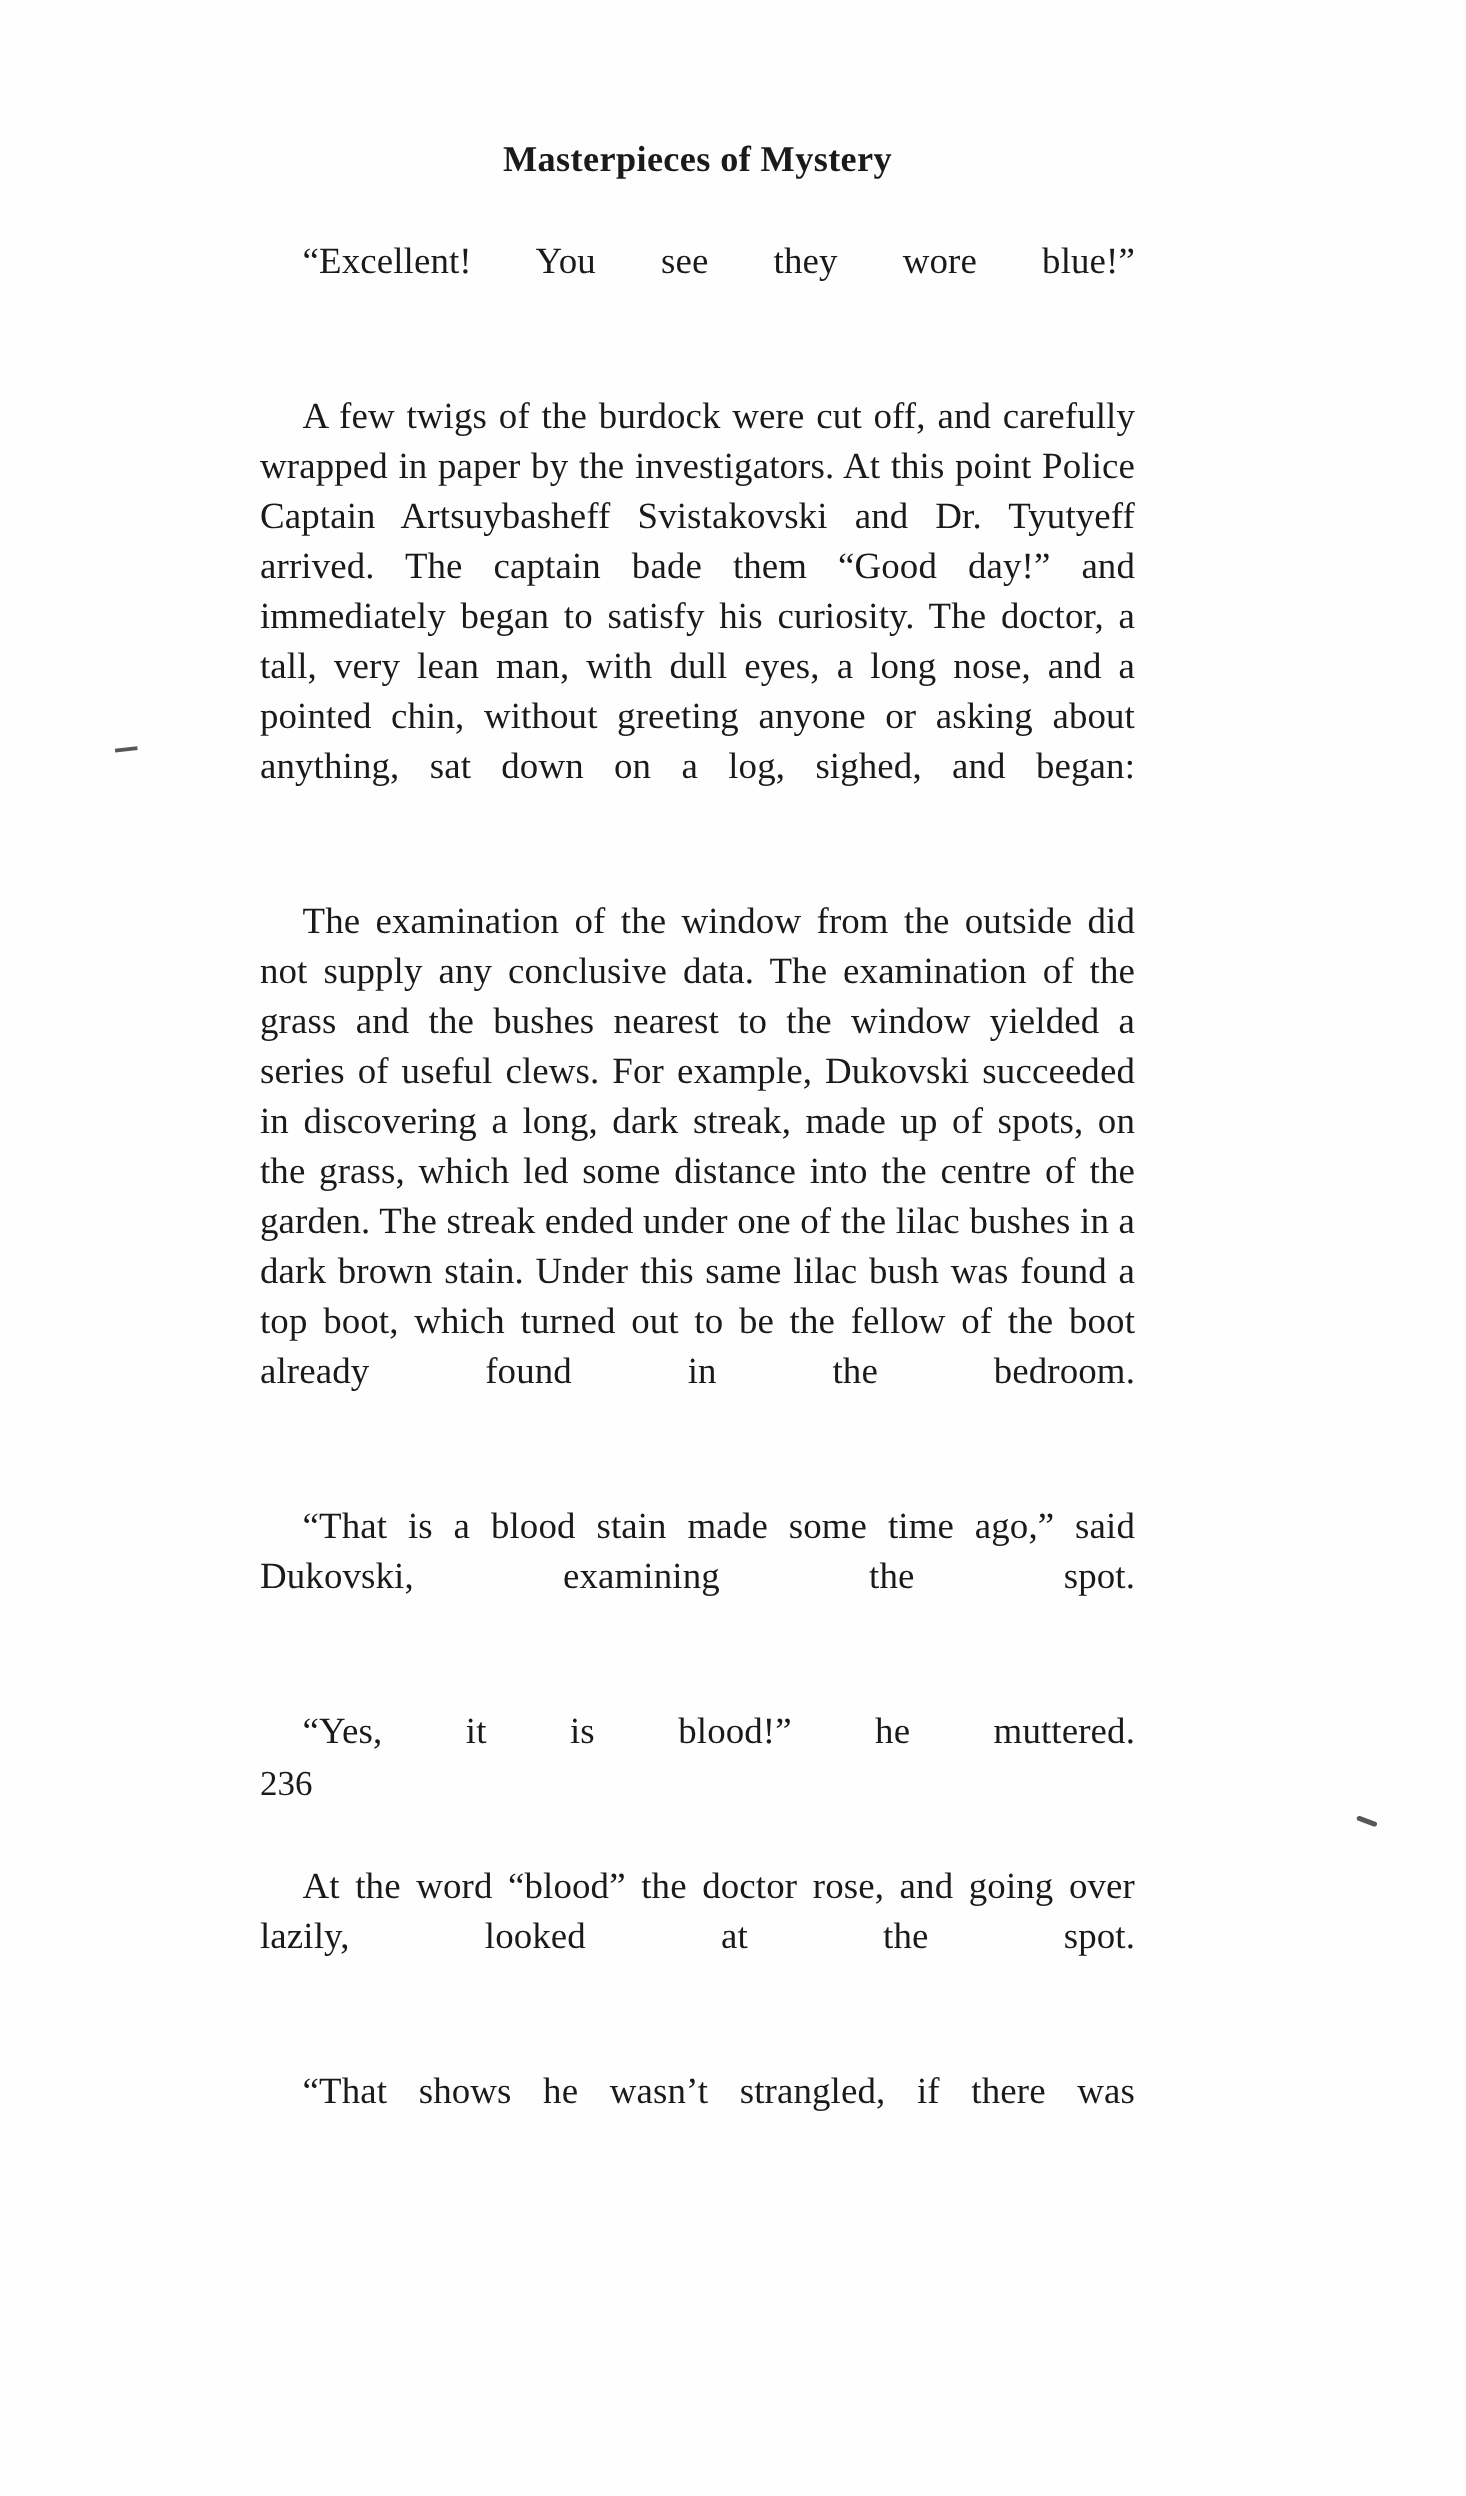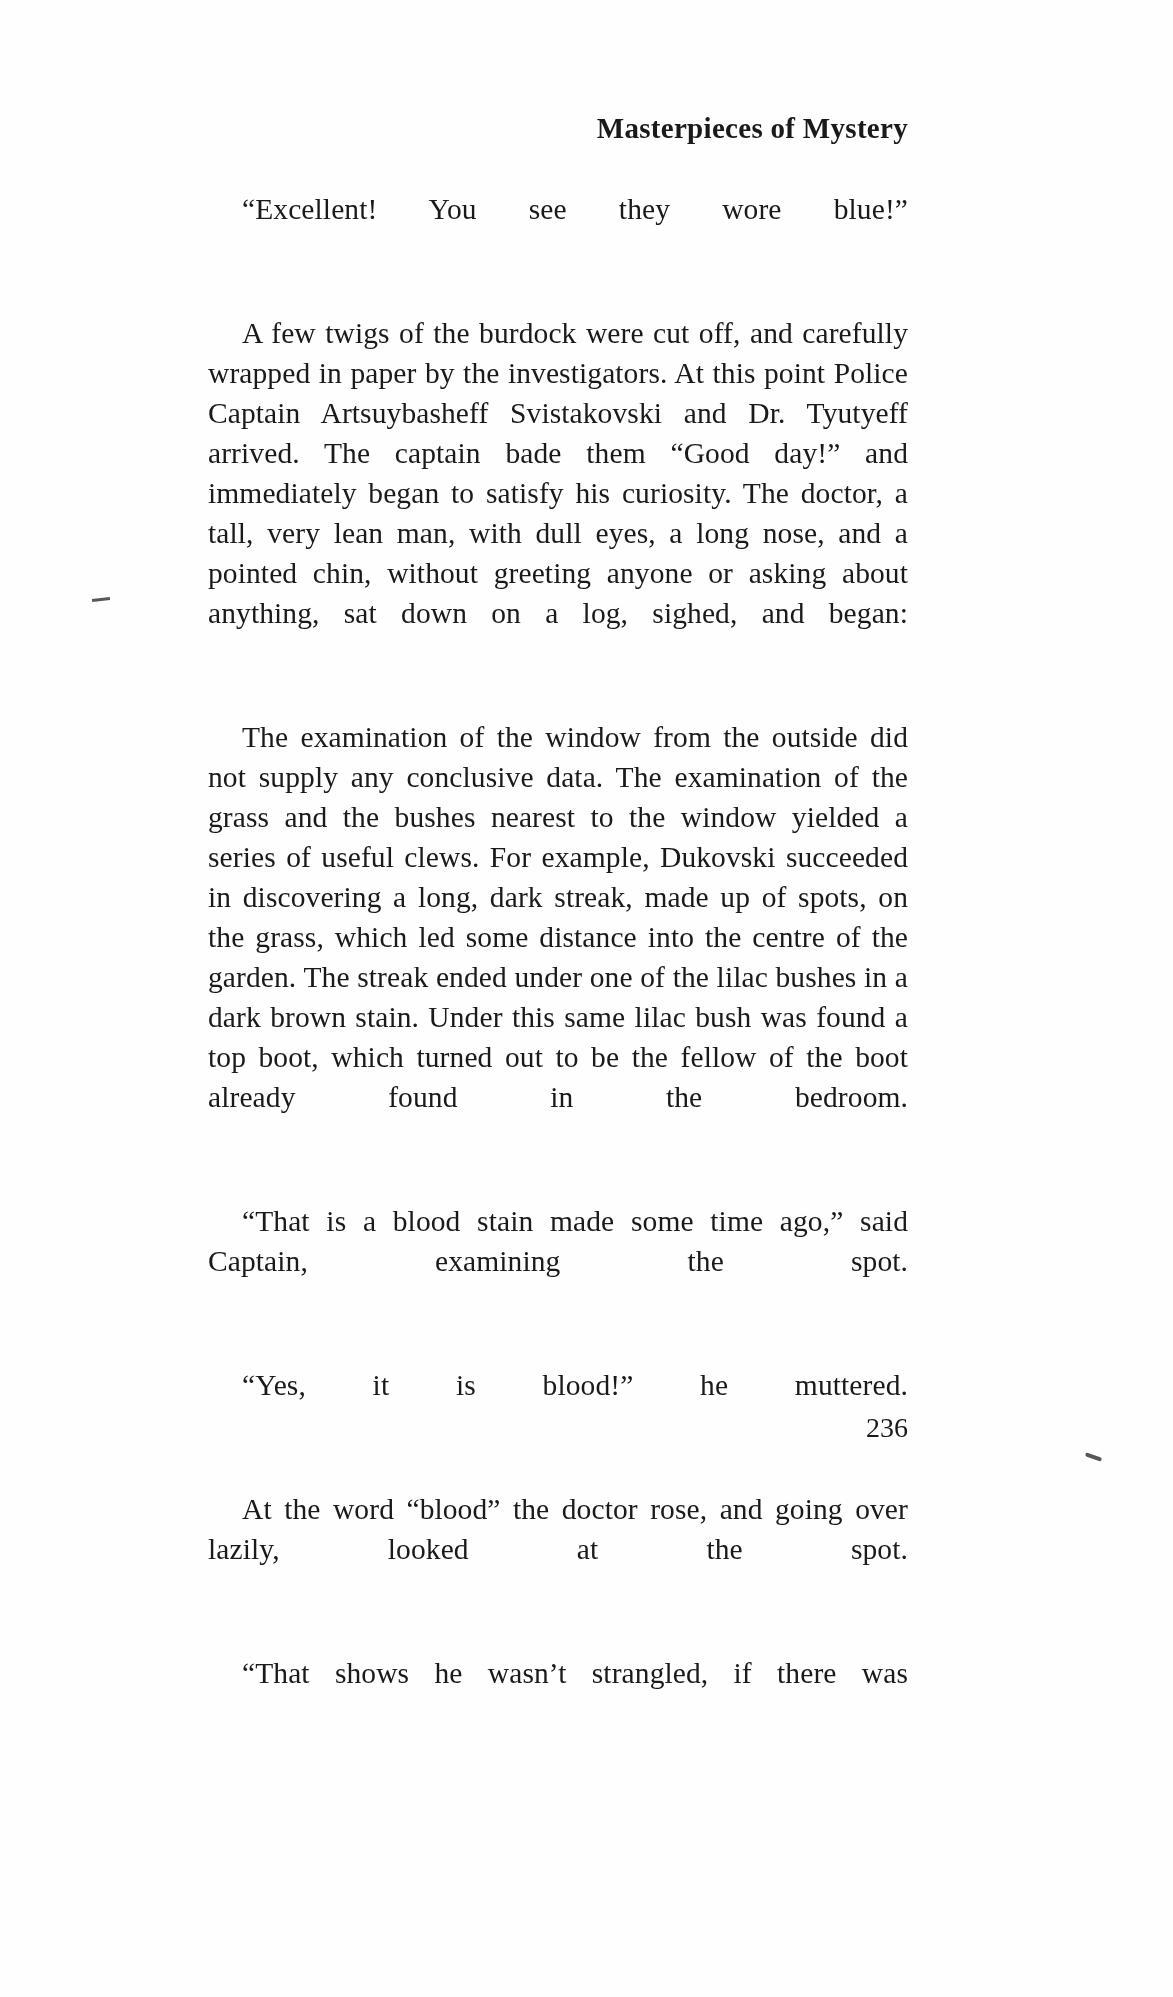--- a/index.html
+++ b/index.html
@@ -23,21 +23,21 @@
     height: 1997px;
     background: #fefefe;
   }
   .page-inner {
     position: absolute;
     left: 208px;
     top: 112px;
     width: 700px;
   }
   .running-head {
-    text-align: right;
+    text-align: center;
     font-size: 29px;
     letter-spacing: 0.3px;
     margin: 0 0 26px 0;
     font-family: "Liberation Serif", serif;
   }
   .body-text p {
     margin: 0;
     font-size: 29.5px;
     line-height: 40px;
     text-align: justify;
@@ -53,21 +53,21 @@
   .body-text p::after {
     content: "";
     display: inline-block;
     width: 100%;
   }
   .page-number {
     position: absolute;
     left: 0;
     top: 1300px;
     width: 700px;
-    text-align: right;
+    text-align: left;
     font-size: 28px;
     font-family: "Liberation Serif", serif;
   }
   .margin-mark-left {
     position: absolute;
     left: 92px;
     top: 598px;
     width: 18px;
     height: 3px;
     background: #3a3a3a;
@@ -92,21 +92,21 @@
 <div class="page">
 
   <div class="page-inner">
 
     <h1 class="running-head">Masterpieces of Mystery</h1>
 
     <div class="body-text">
       <p class="indent">“Excellent!   You see they wore blue!”</p>
       <p class="indent">A few twigs of the burdock were cut off, and carefully wrapped in paper by the investigators.   At this point Police Captain Artsuybasheff Svistakovski and Dr. Tyutyeff arrived.   The captain bade them “Good day!” and immediately began to satisfy his curiosity.   The doctor, a tall, very lean man, with dull eyes, a long nose, and a pointed chin, without greeting anyone or asking about anything, sat down on a log, sighed, and began:</p>
       <p class="indent">The examination of the window from the outside did not supply any conclusive data.   The examination of the grass and the bushes nearest to the window yielded a series of useful clews.   For example, Dukovski succeeded in discovering a long, dark streak, made up of spots, on the grass, which led some distance into the centre of the garden. The streak ended under one of the lilac bushes in a dark brown stain.   Under this same lilac bush was found a top boot, which turned out to be the fellow of the boot already found in the bedroom.</p>
-      <p class="indent">“That is a blood stain made some time ago,” said Captain, examining the spot.</p>
+      <p class="indent">“That is a blood stain made some time ago,” said Dukovski, examining the spot.</p>
       <p class="indent">“Yes, it is blood!” he muttered.</p>
       <p class="indent">At the word “blood” the doctor rose, and going over lazily, looked at the spot.</p>
       <p class="indent">“That shows he wasn’t strangled, if there was</p>
     </div>
 
     <div class="page-number">236</div>
   </div>
 
   <div class="margin-mark-left"></div>
   <div class="margin-mark-bottom"></div>

